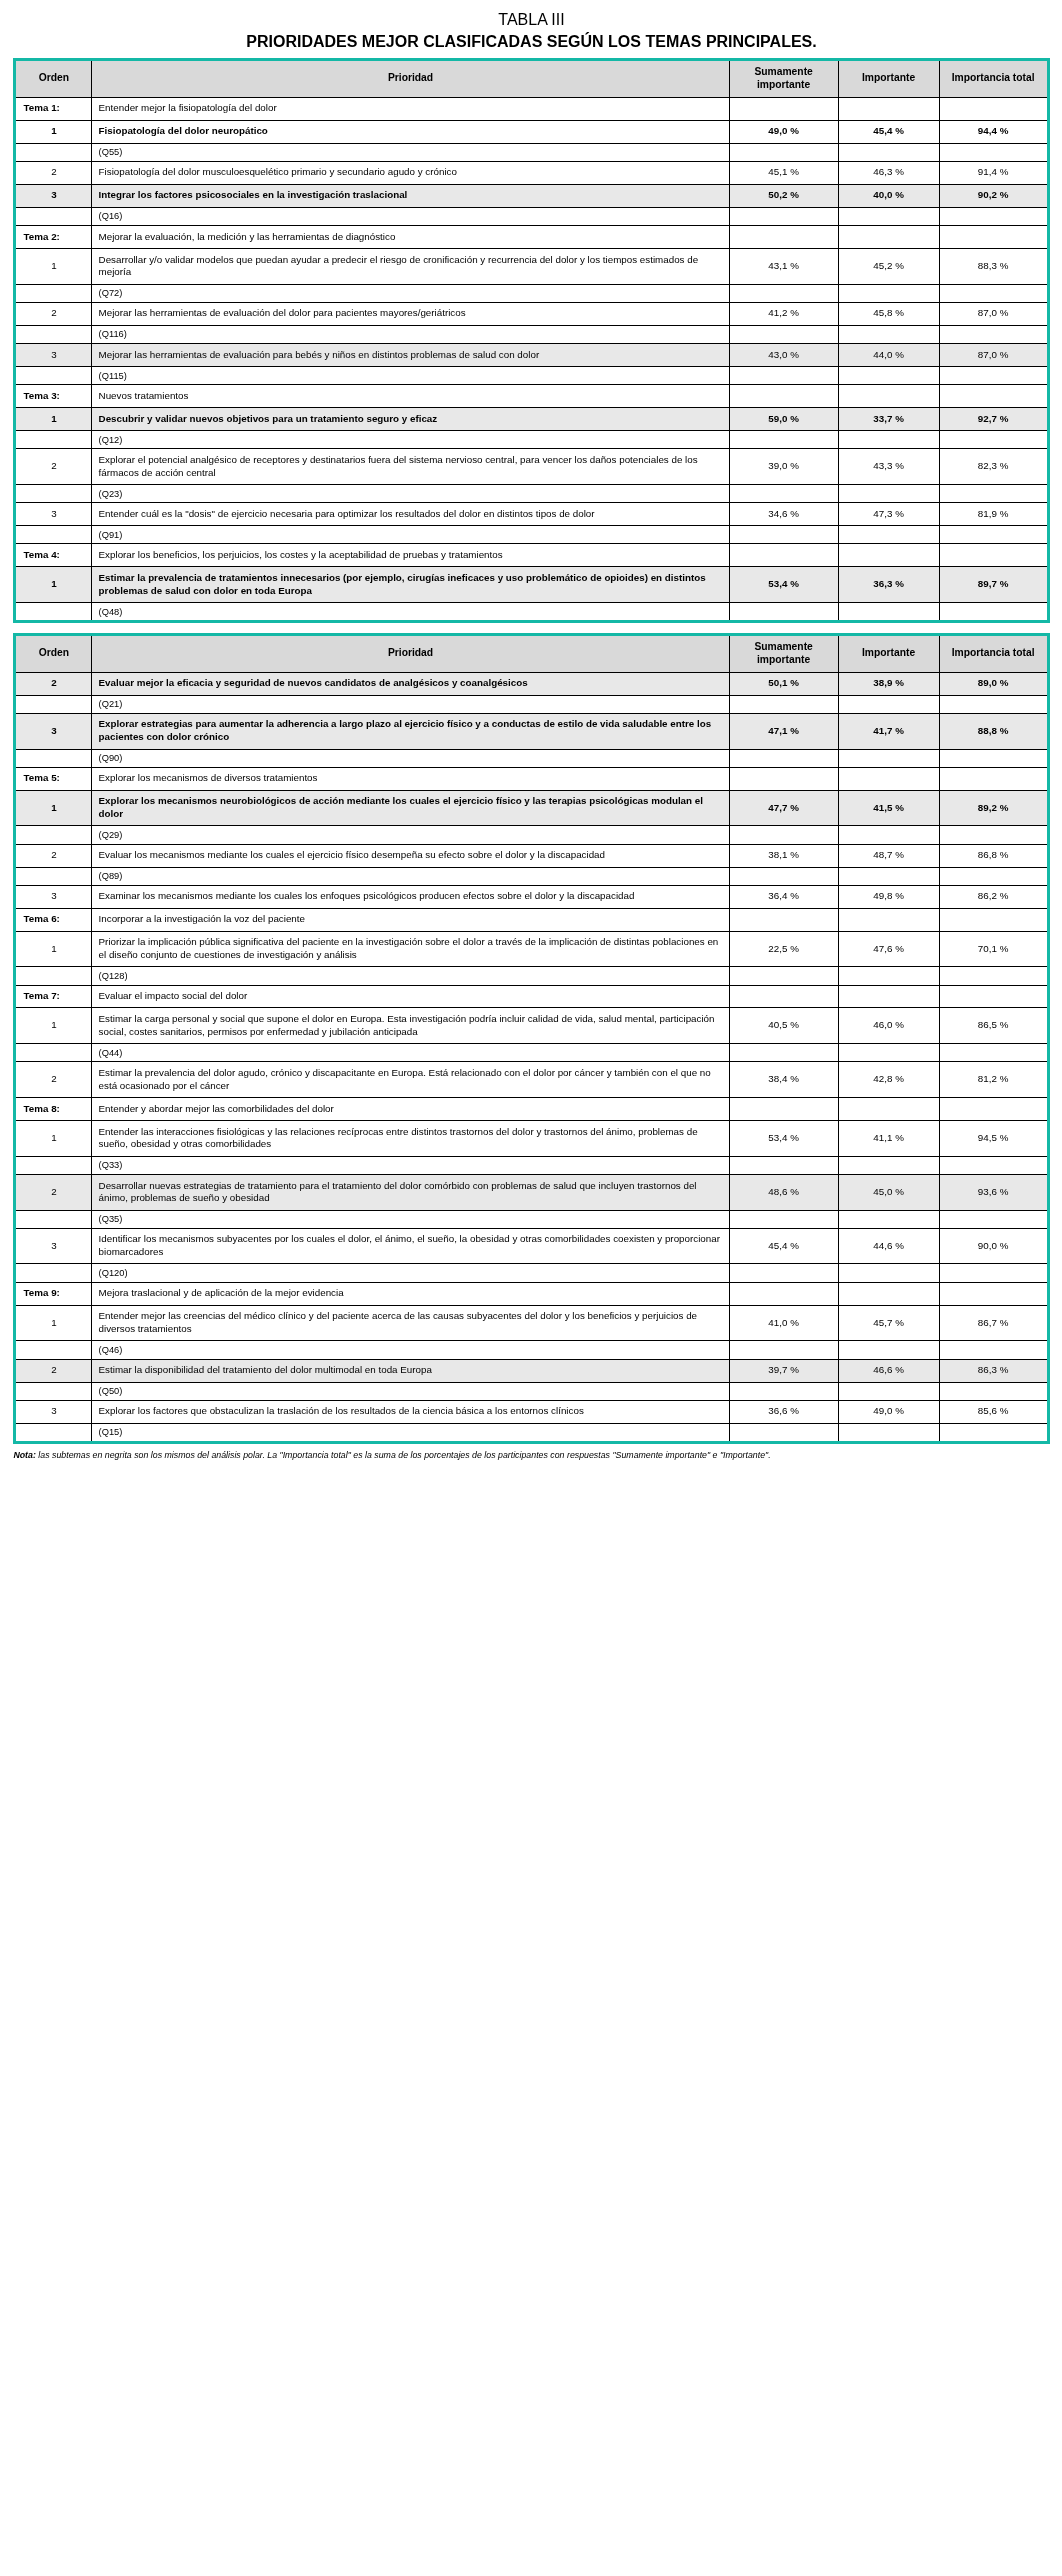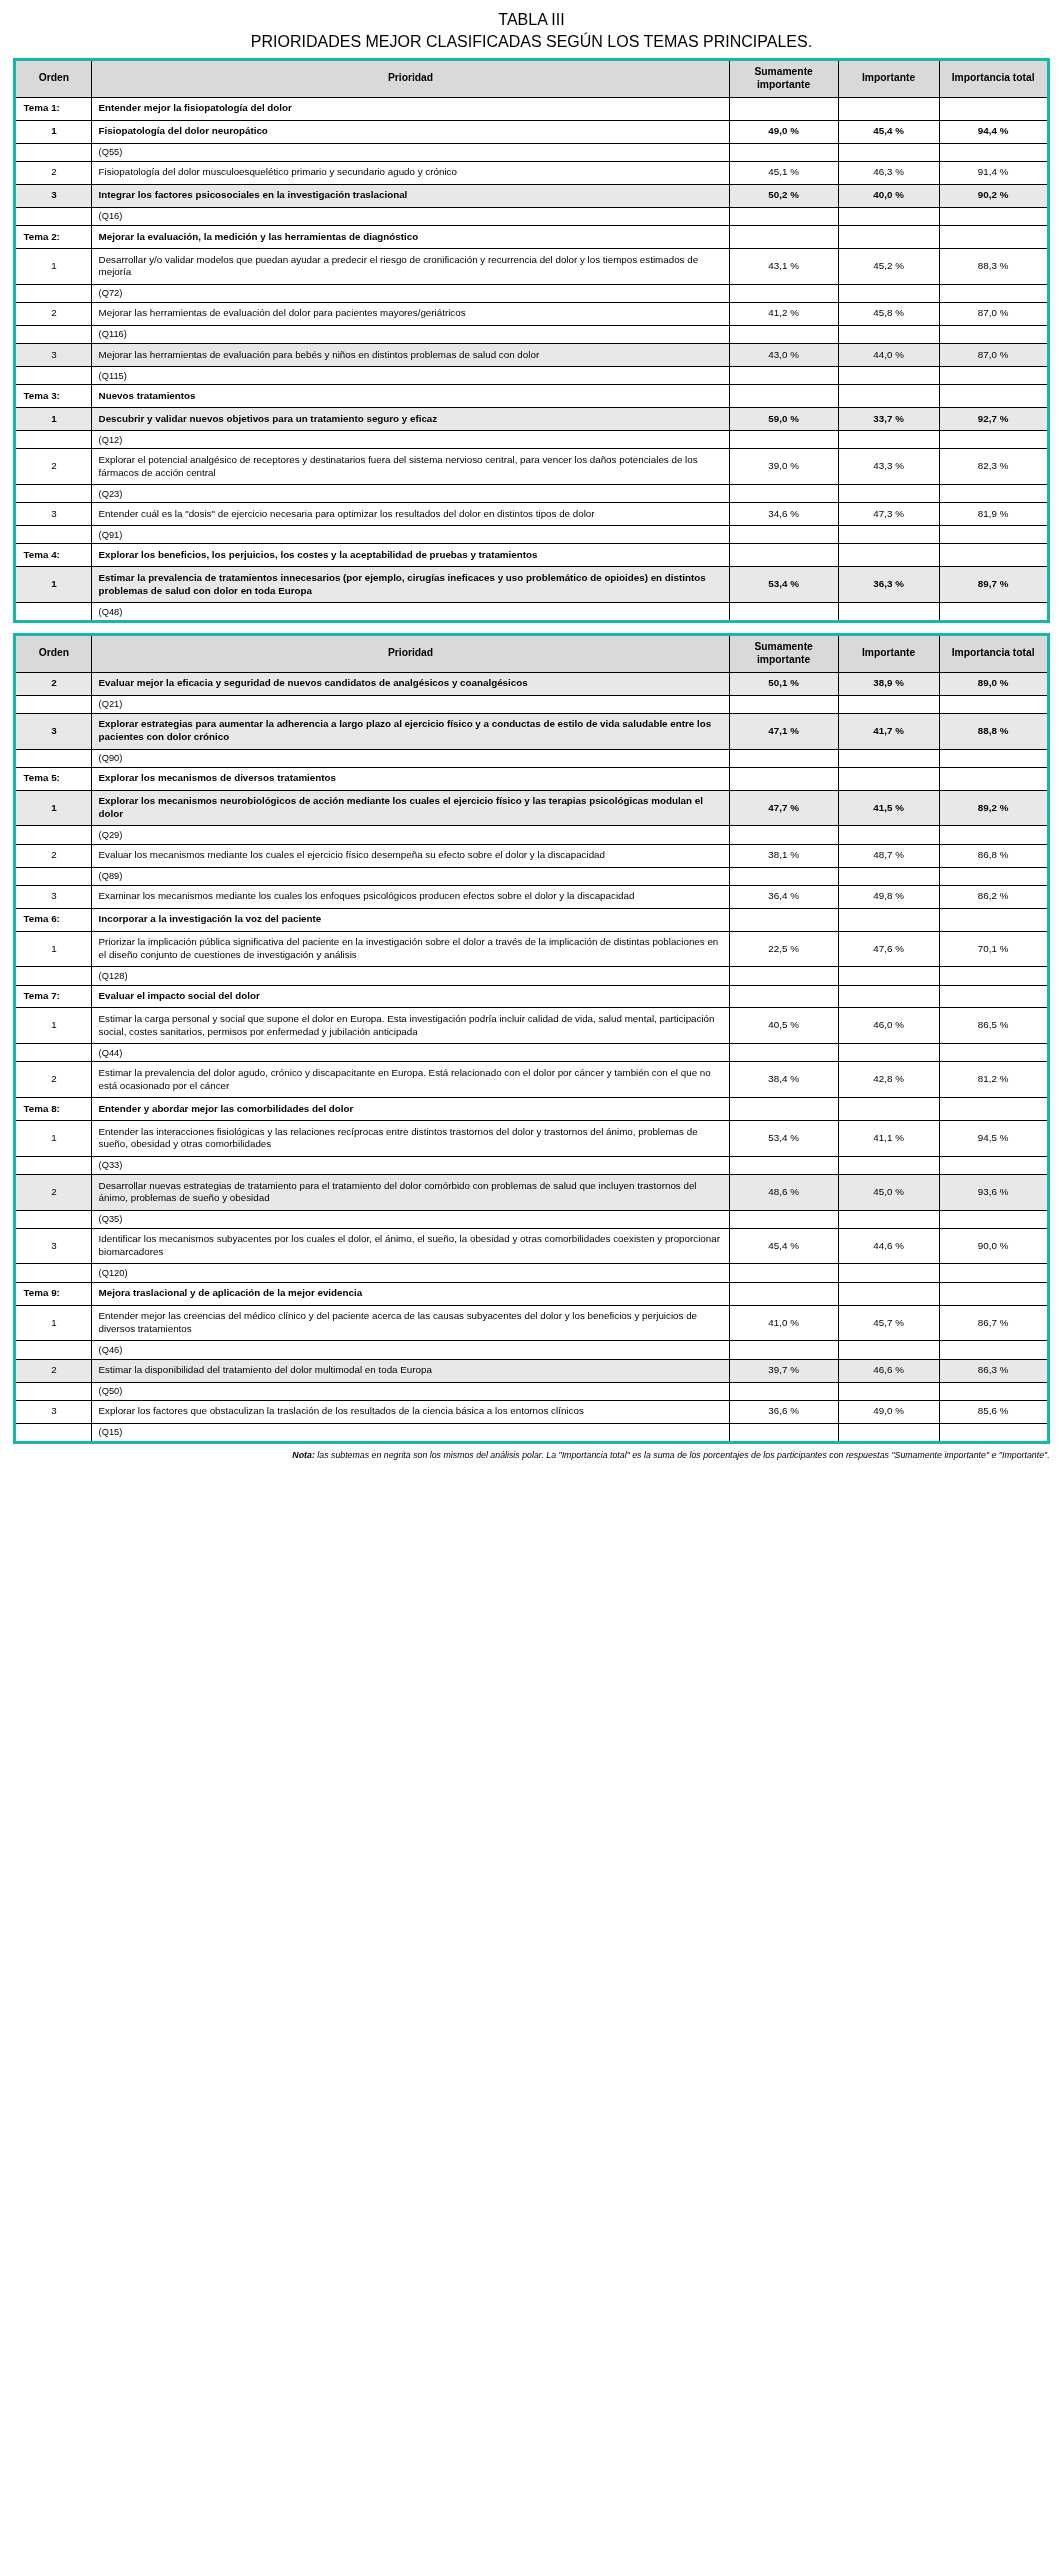--- a/index.html
+++ b/index.html
@@ -18,21 +18,21 @@
     padding: 9.3px 13.4px 10.3px 13.4px;
   }
   .doc-title {
     text-align: center;
     font-size: 16px;
     line-height: 1.35;
     font-weight: 400;
     margin: 0 0 5.2px 0;
   }
   .doc-title .line2 {
-    font-weight: 400;
+    font-weight: 700;
   }
   table.tbl {
     width: 100%;
     border-collapse: collapse;
     table-layout: fixed;
     border: 3px solid #14b8a6;
   }
   table.tbl + table.tbl {
     margin-top: 9.3px;
   }
@@ -76,35 +76,34 @@
     text-align: center;
     white-space: nowrap;
   }
   tr.shaded td {
     background: #e8e8e8;
   }
   tr.bold td {
     font-weight: 700;
   }
   tr.theme-row td.prior {
-    font-weight: 700;
+    font-weight: 400;
   }
   tr.code-row td {
     font-size: 9.3px;
     padding-top: 2.6px;
     padding-bottom: 2.6px;
   }
   tr.code-row td.prior {
     padding-left: 6.2px;
   }
   .note {
     margin-top: 6.2px;
     font-size: 8.8px;
     line-height: 1.35;
-    text-align: right;
   }
   .note b { font-weight: 700; }
   .note i { font-style: italic; }
 </style>
 </head>
 <body>
 
 <div class="page">
 
   <div class="doc-title">

